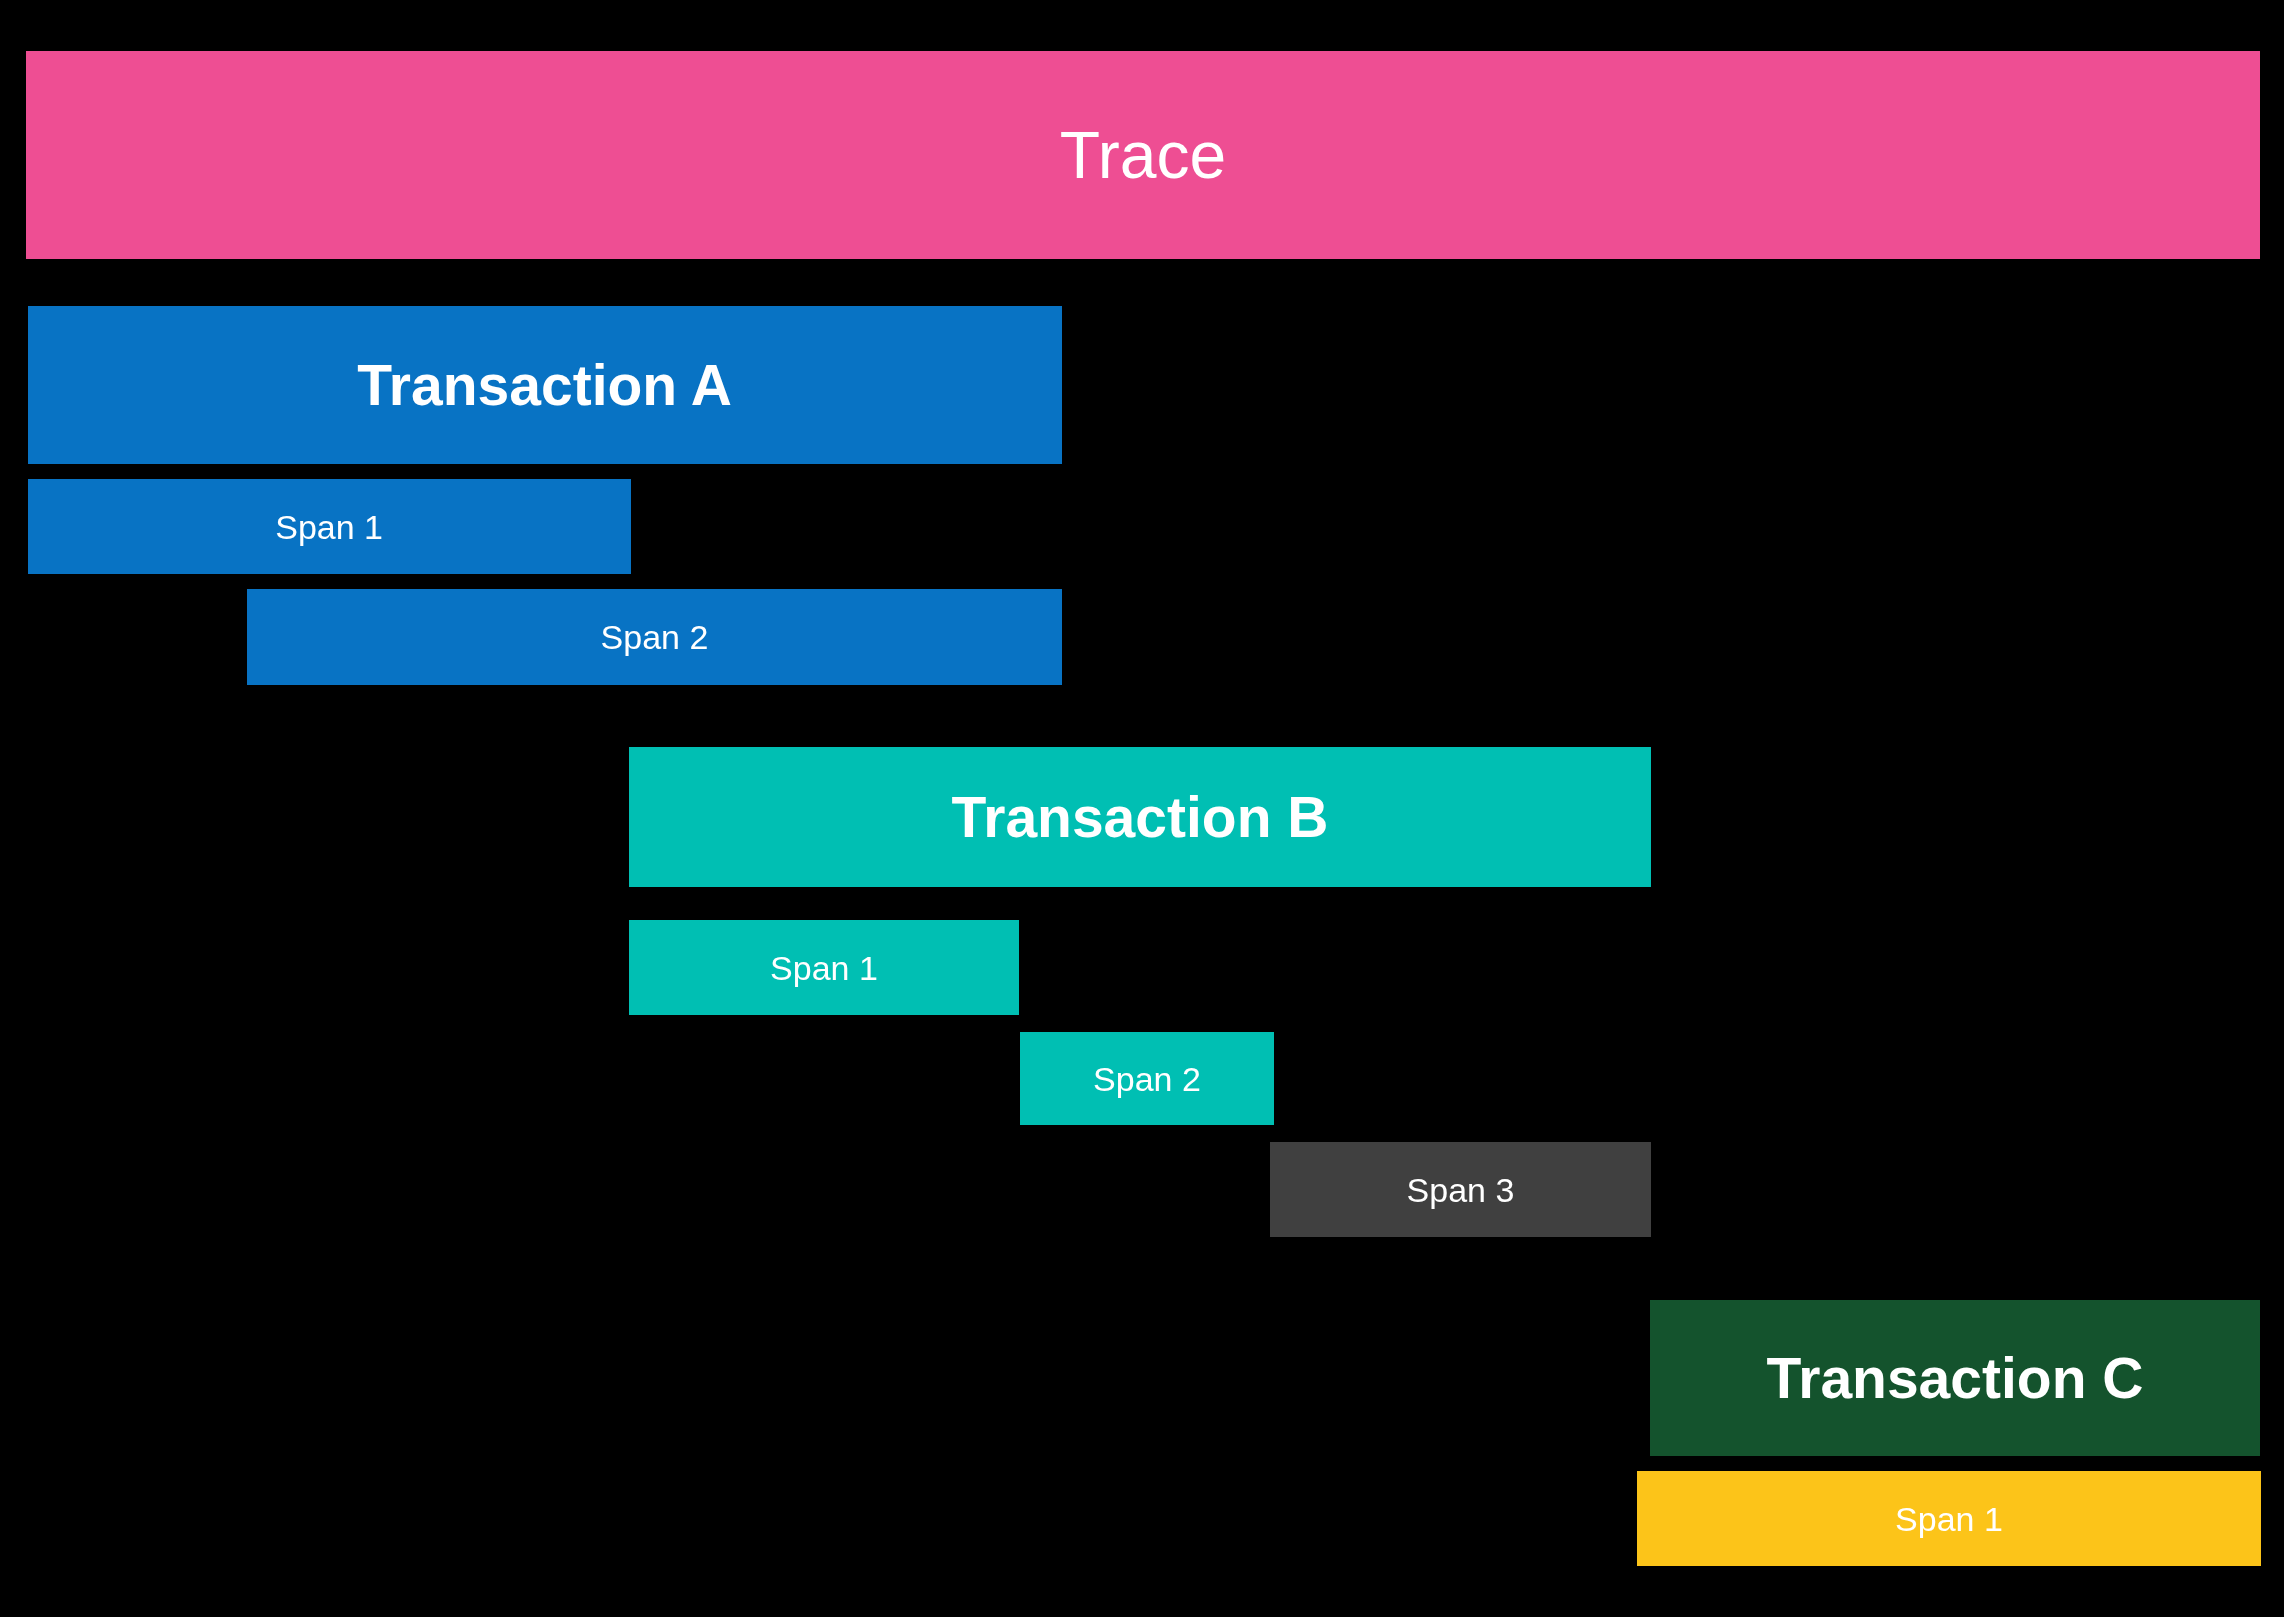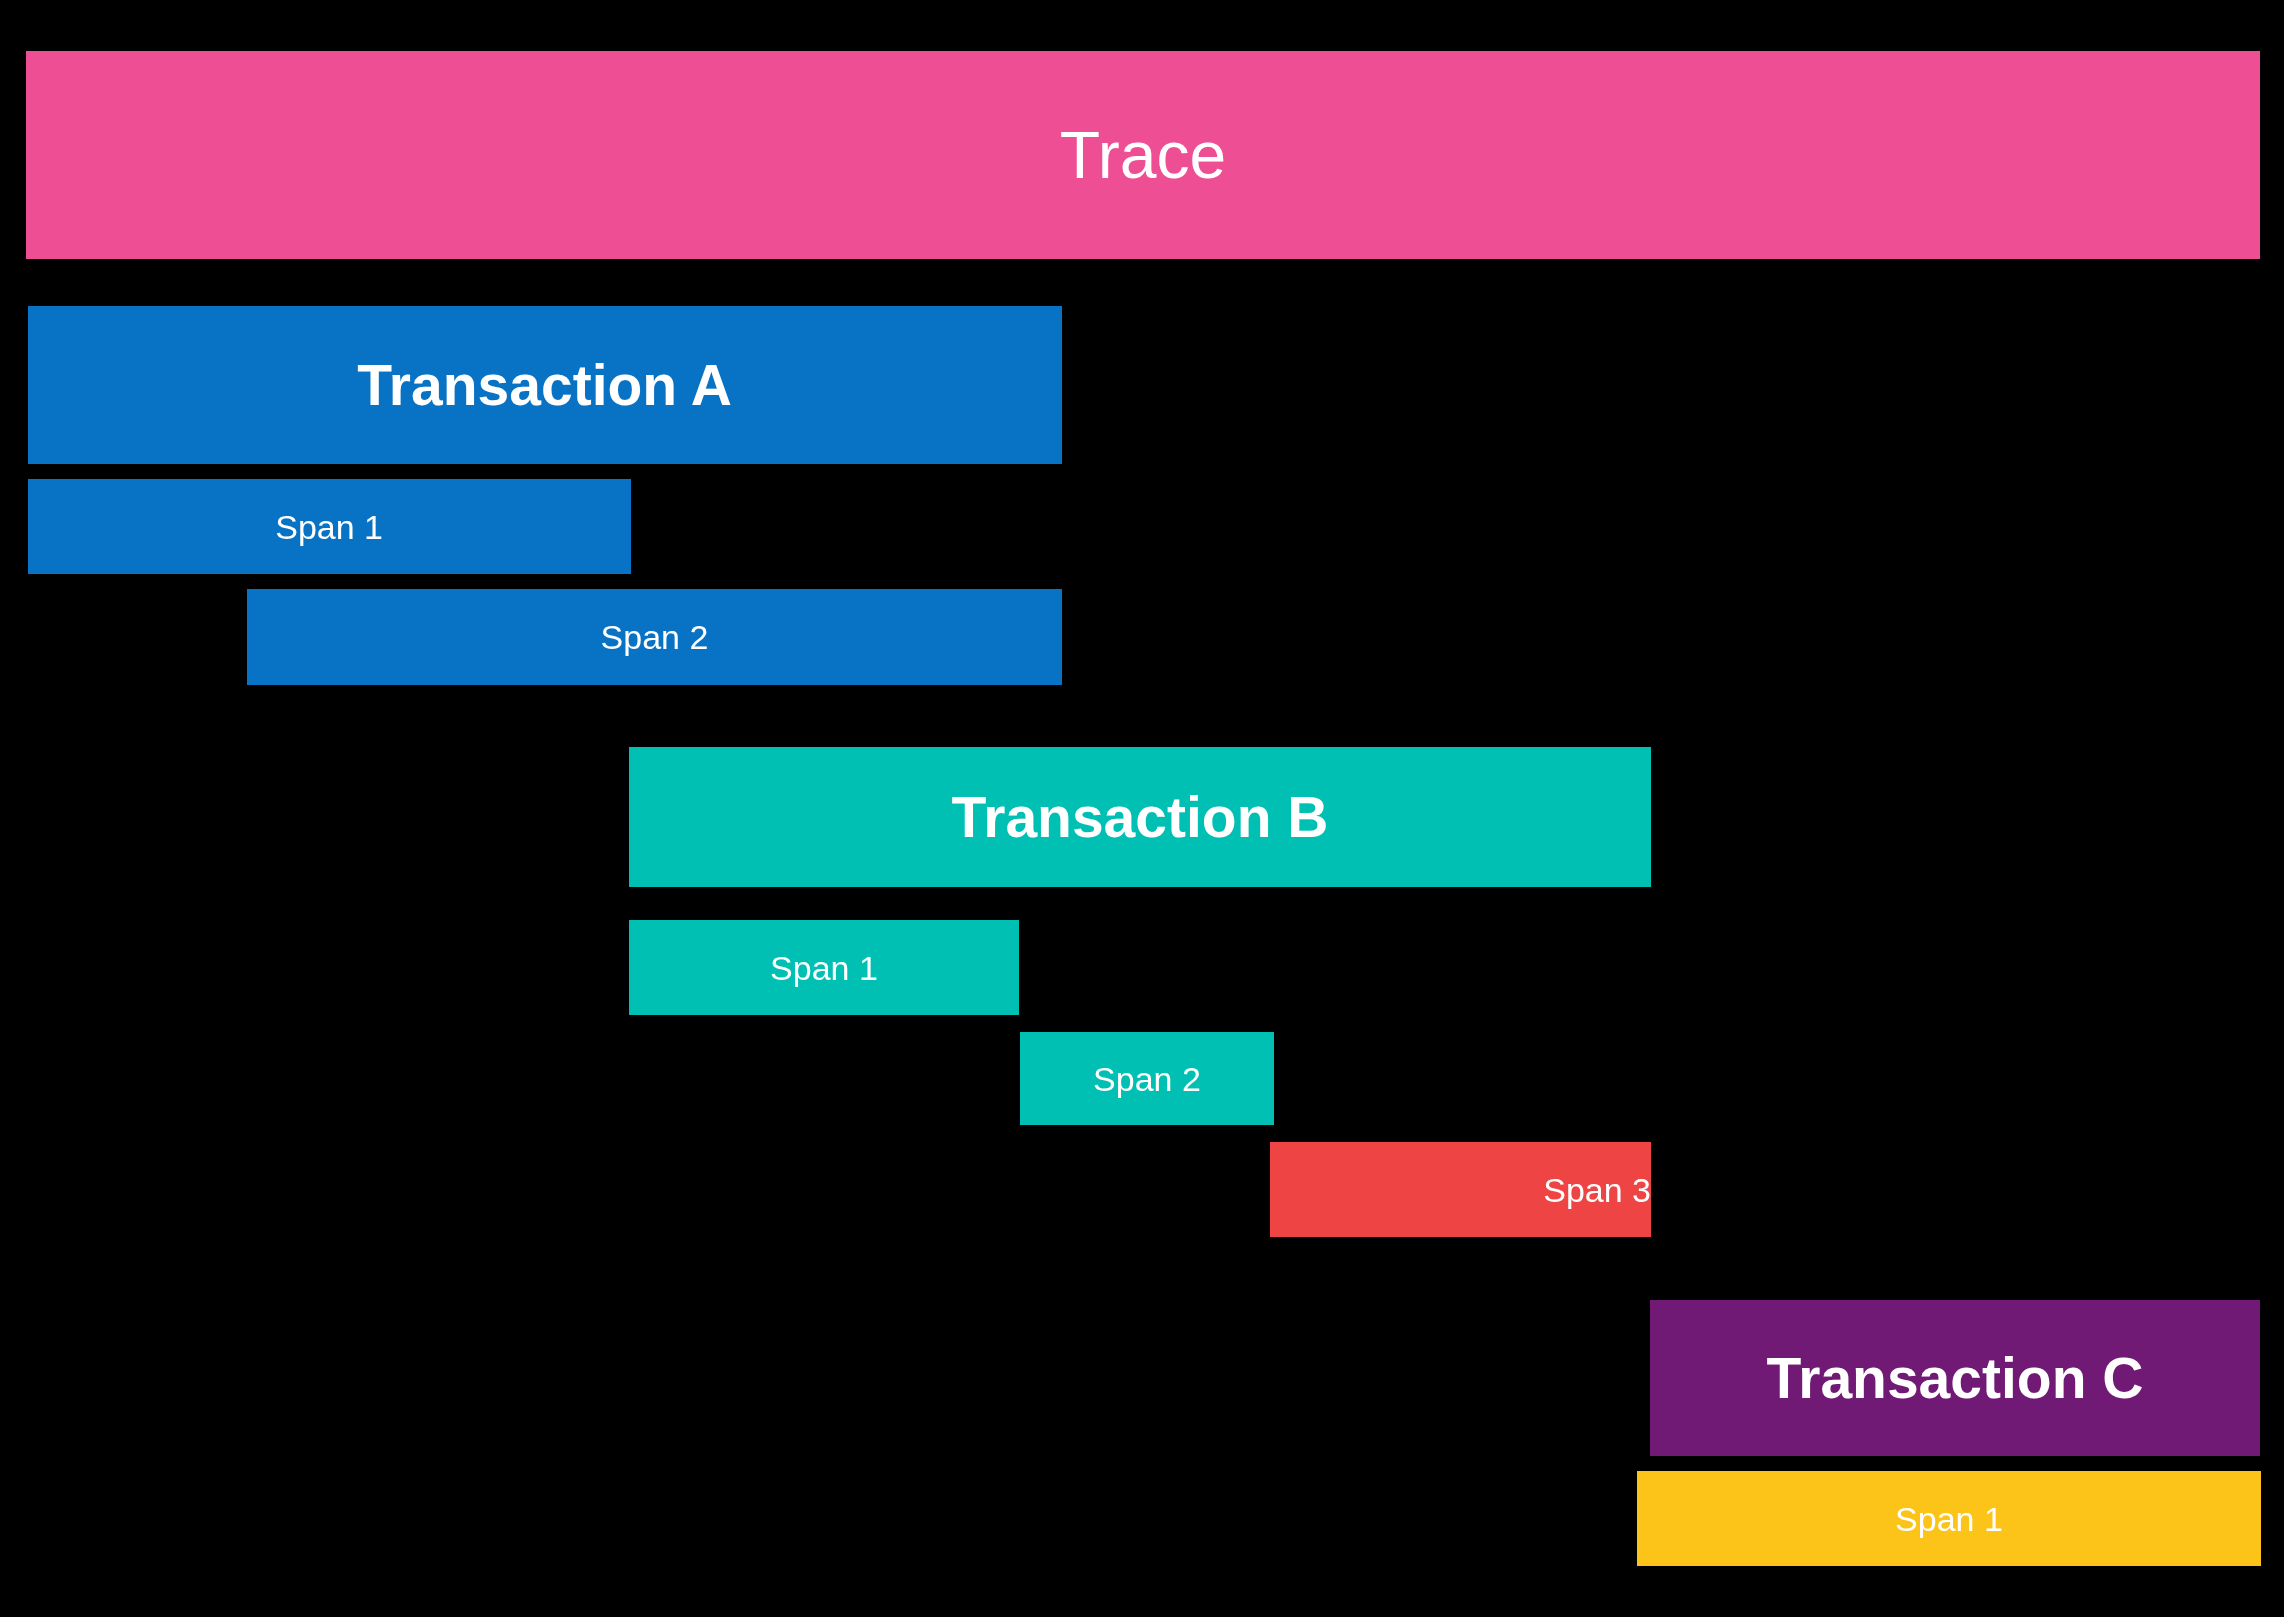--- a/index.html
+++ b/index.html
@@ -66,23 +66,23 @@
     </div>
     <div class="bar lvl-transaction" style="left: 629px; top: 747px; width: 1022px; height: 140px; background: rgb(0, 191, 179); color: rgb(255, 255, 255);">
       <span class="bar-label">Transaction B</span>
     </div>
     <div class="bar lvl-span" style="left: 629px; top: 920px; width: 390px; height: 95px; background: rgb(0, 191, 179); color: rgb(255, 255, 255);">
       <span class="bar-label">Span 1</span>
     </div>
     <div class="bar lvl-span" style="left: 1020px; top: 1032px; width: 254px; height: 93px; background: rgb(0, 191, 179); color: rgb(255, 255, 255);">
       <span class="bar-label">Span 2</span>
     </div>
-    <div class="bar lvl-span" style="left: 1270px; top: 1142px; width: 381px; height: 95px; background: #ef4444; color: rgb(255, 255, 255); justify-content: flex-end;">
+    <div class="bar lvl-span" style="left: 1270px; top: 1142px; width: 381px; height: 95px; background: #404040; color: rgb(255, 255, 255);">
       <span class="bar-label">Span 3</span>
     </div>
-    <div class="bar lvl-transaction" style="left: 1650px; top: 1300px; width: 610px; height: 156px; background: #701a75; color: rgb(255, 255, 255);">
+    <div class="bar lvl-transaction" style="left: 1650px; top: 1300px; width: 610px; height: 156px; background: #14532d; color: rgb(255, 255, 255);">
       <span class="bar-label">Transaction C</span>
     </div>
     <div class="bar lvl-span" style="left: 1637px; top: 1471px; width: 624px; height: 95px; background: rgb(252, 196, 25); color: rgb(255, 255, 255);">
       <span class="bar-label">Span 1</span>
     </div>
   </div>
 
 
 </body></html>

